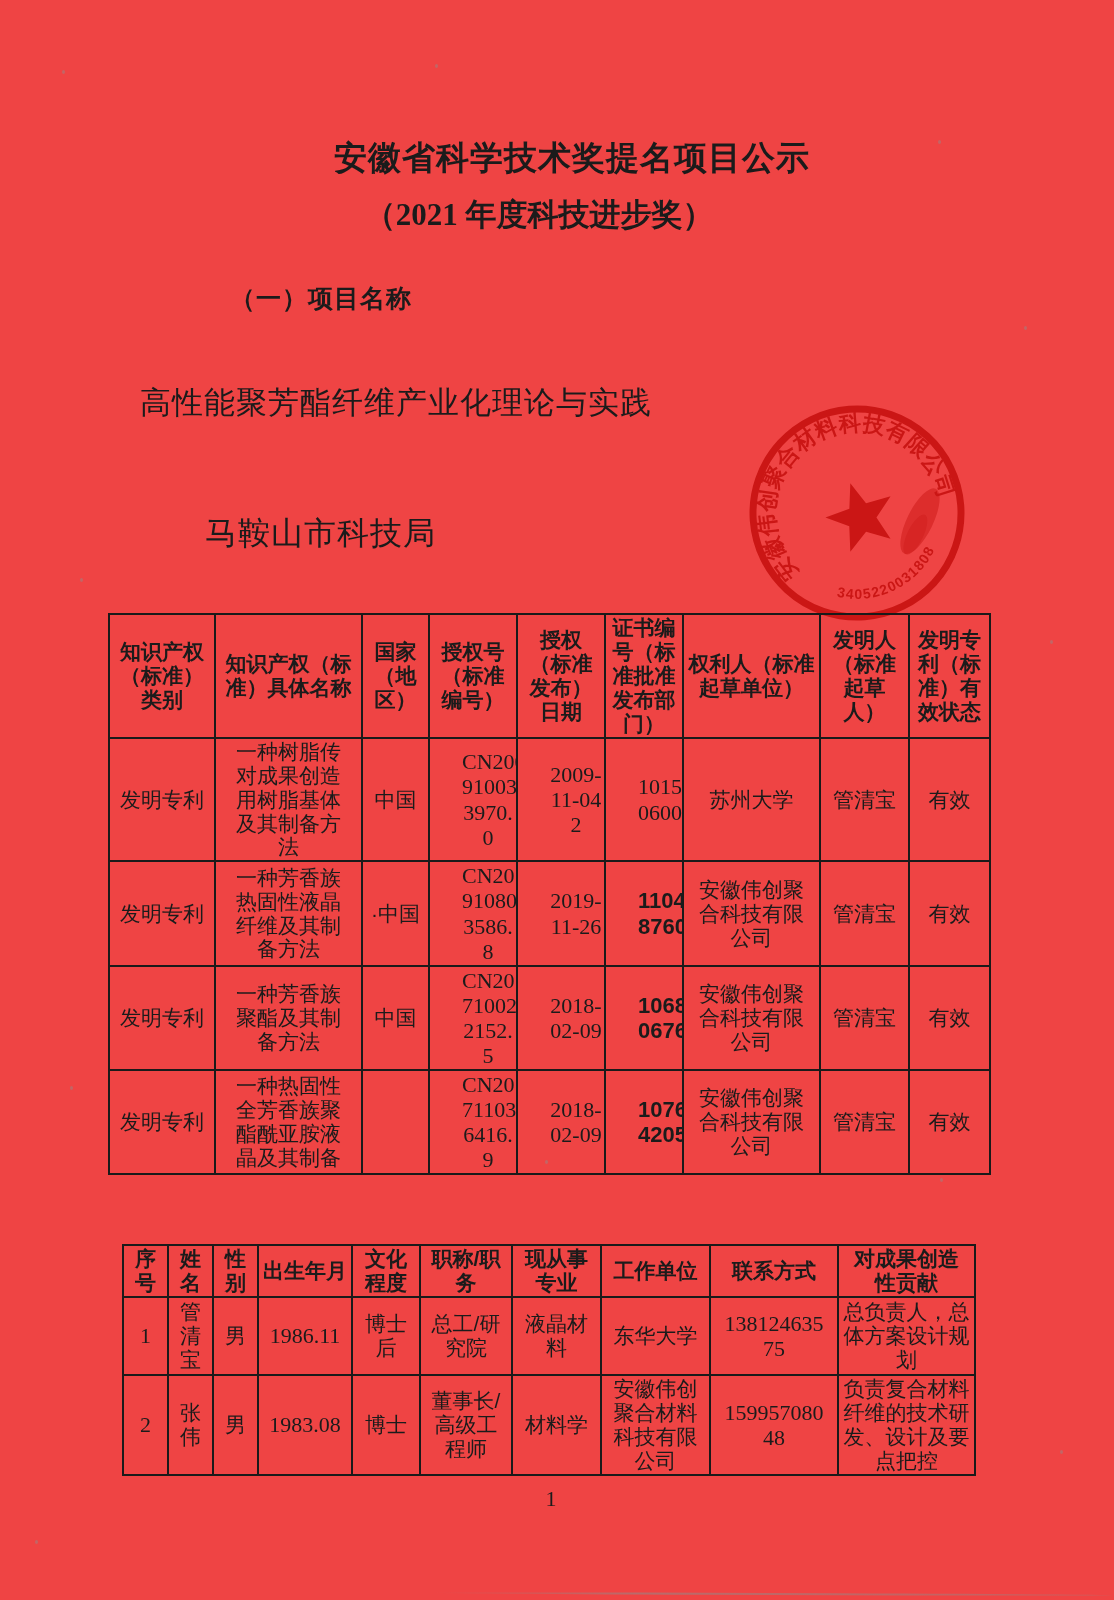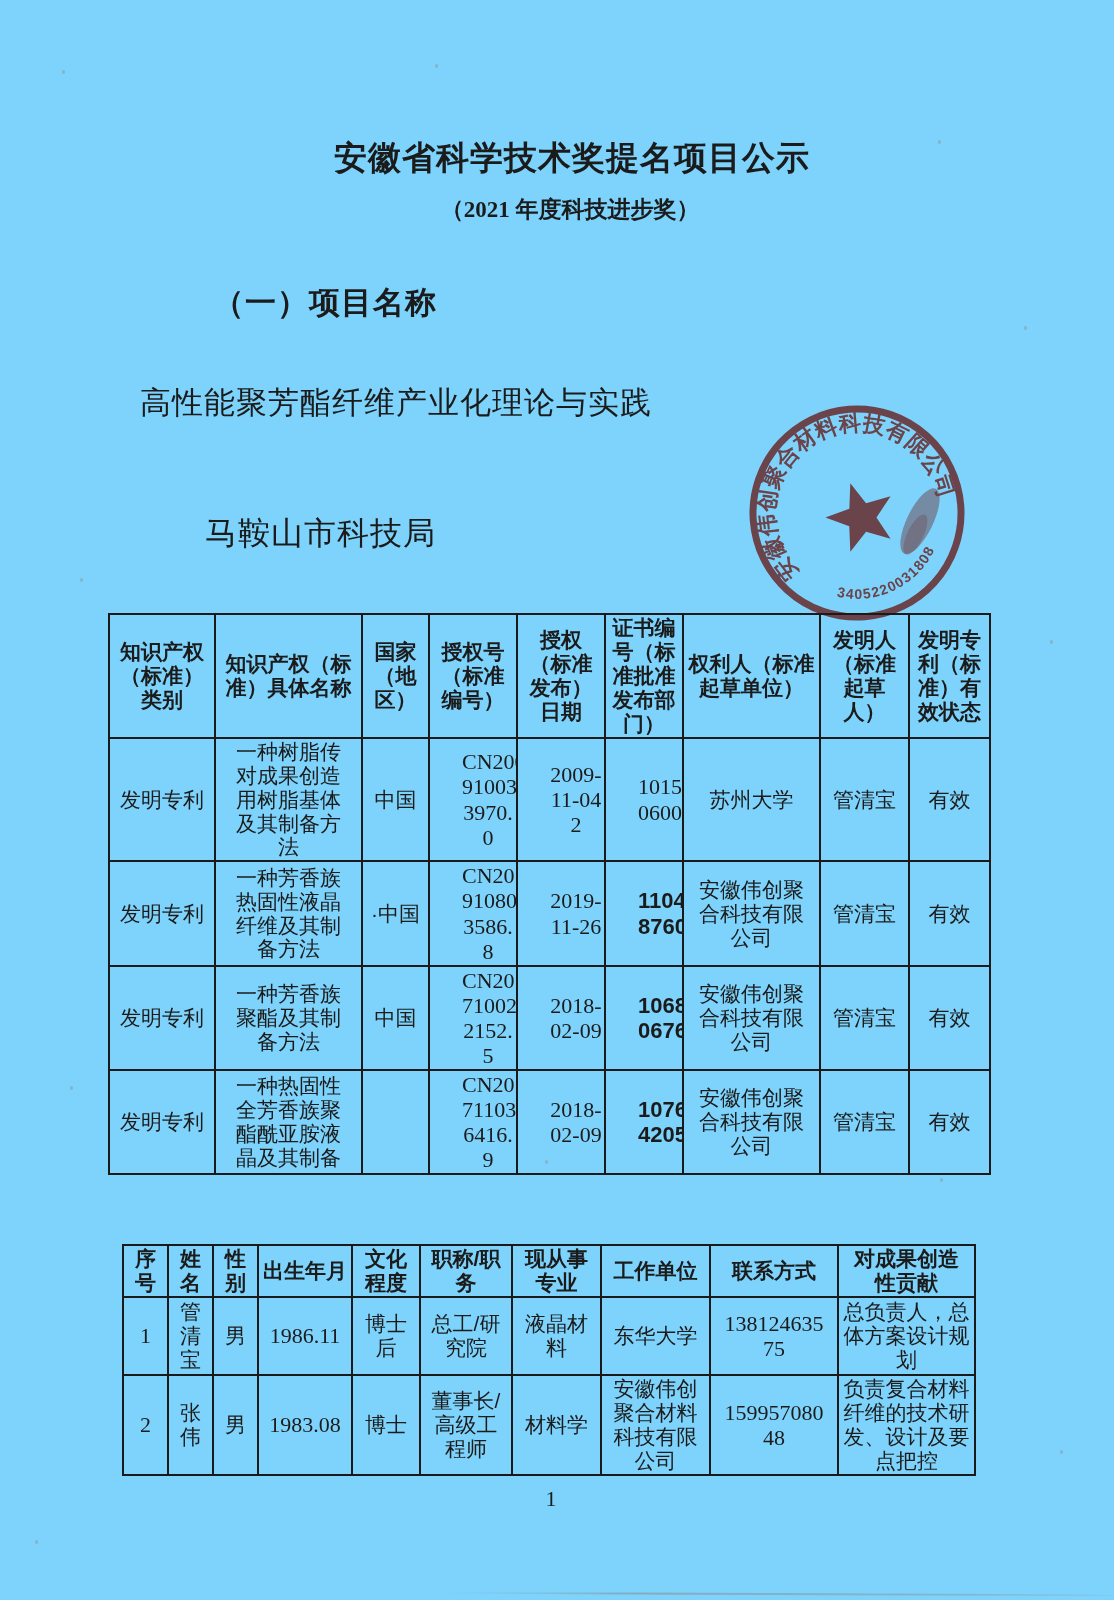--- a/index.html
+++ b/index.html
@@ -1,36 +1,36 @@
 <!DOCTYPE html>
 <html><head>
 <meta charset="utf-8">
 <style>
   html,body{margin:0;padding:0;background:#e8e8e4;}
   .page{
     position:relative;
     width:1114px;height:1600px;
     margin:0 auto;
-    background:#7dd3fc;
+    background:#ef4444;
     overflow:hidden;
     font-family:"Liberation Sans",sans-serif;
     color:#1b1b1b;
   }
   
   .abs{position:absolute;white-space:nowrap;}
   .doc-title{
     top:136px;left:572px;transform:translateX(-50%);
     font-size:33px;font-weight:700;letter-spacing:1px;
   }
   .doc-subtitle{
-    top:194px;left:570px;transform:translateX(-50%);
-    font-size:23px;font-weight:600;
+    top:194px;left:539px;transform:translateX(-50%);
+    font-size:31px;font-weight:600;
     font-family:"Liberation Serif",serif;
   }
-  .sec-heading{font-size:31px;font-weight:700;letter-spacing:1px;}
+  .sec-heading{font-size:25px;font-weight:700;letter-spacing:1px;margin-left:17px;}
   .h1{top:282px;left:213px;}
   .h2{top:452px;left:213px;}
   .h3{top:566px;left:213px;}
   .h4{top:1198px;left:213px;}
   .project-name{top:382px;left:140px;font-size:31px;font-weight:500;letter-spacing:1px;}
   .nominator{top:512px;left:205px;font-size:32px;font-weight:400;letter-spacing:1px;font-family:Liberation Serif, serif;}
   .page-number{top:1486px;left:551px;transform:translateX(-50%);
     font-family:"Liberation Serif",serif;font-size:22px;}
 
   

